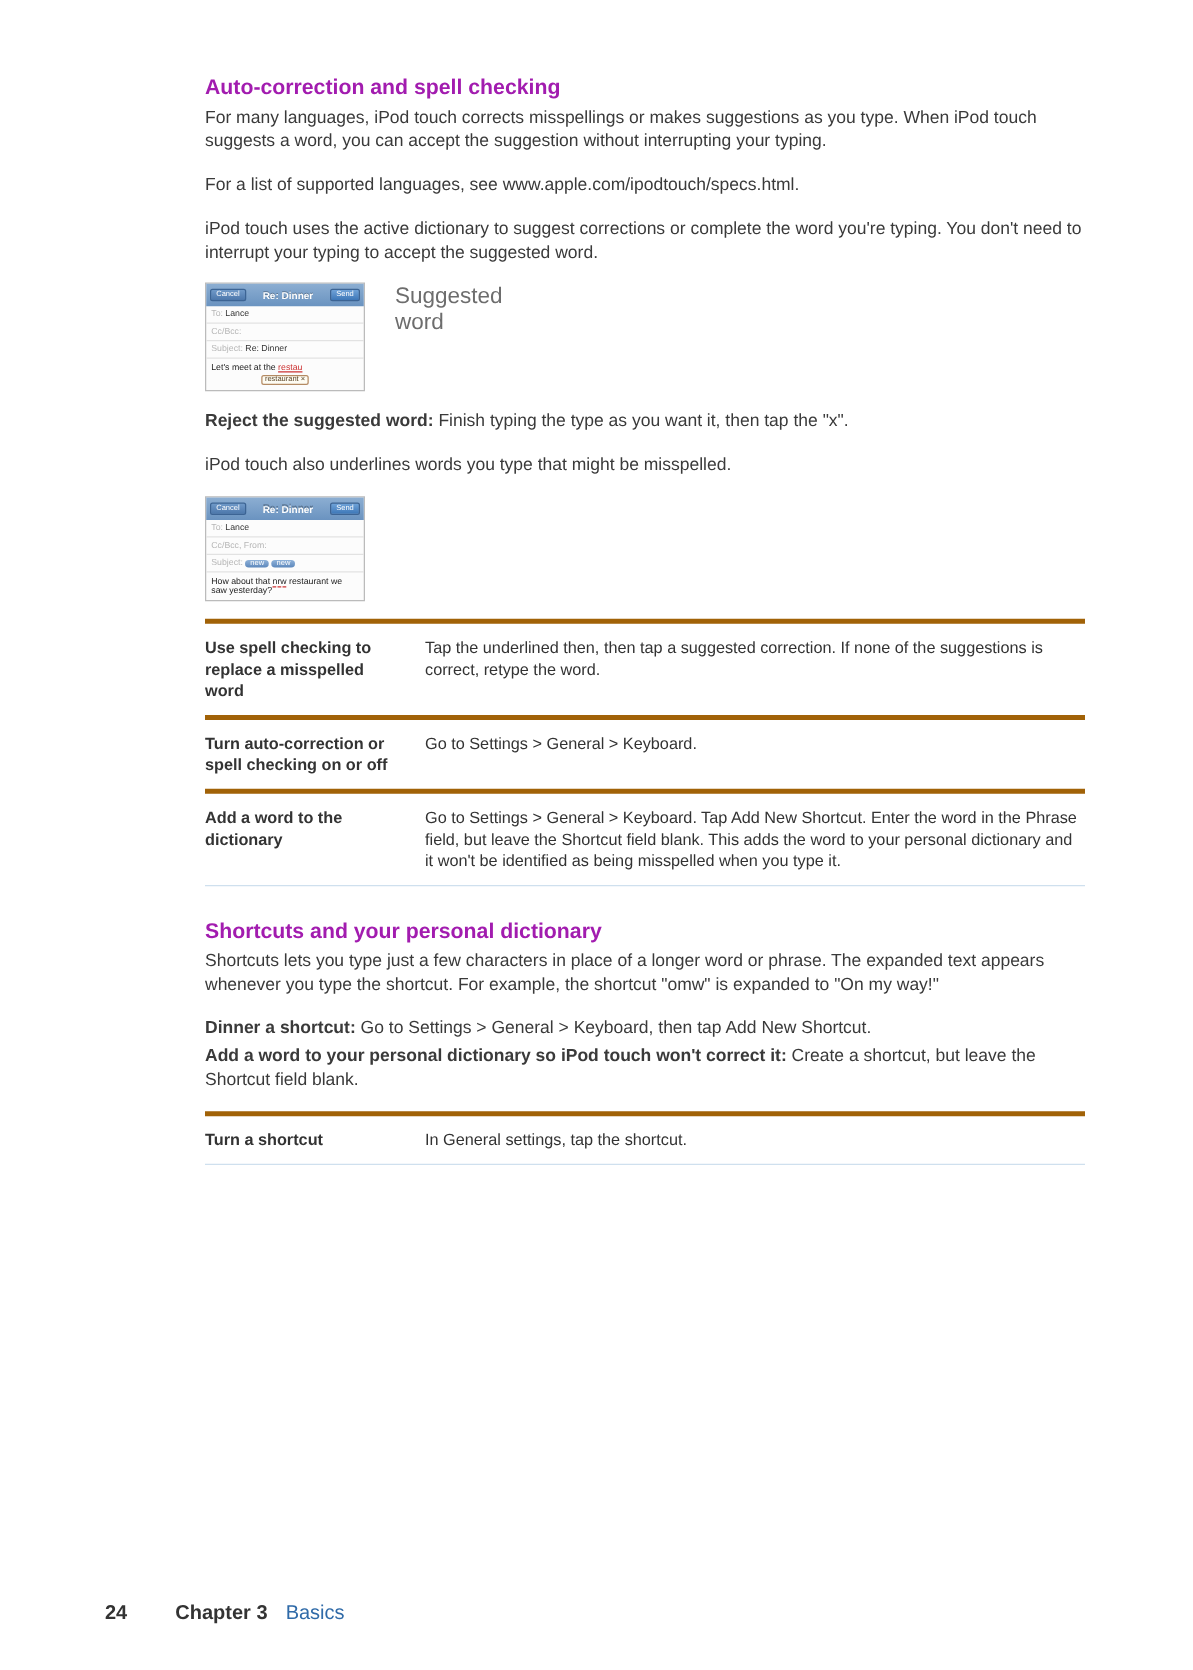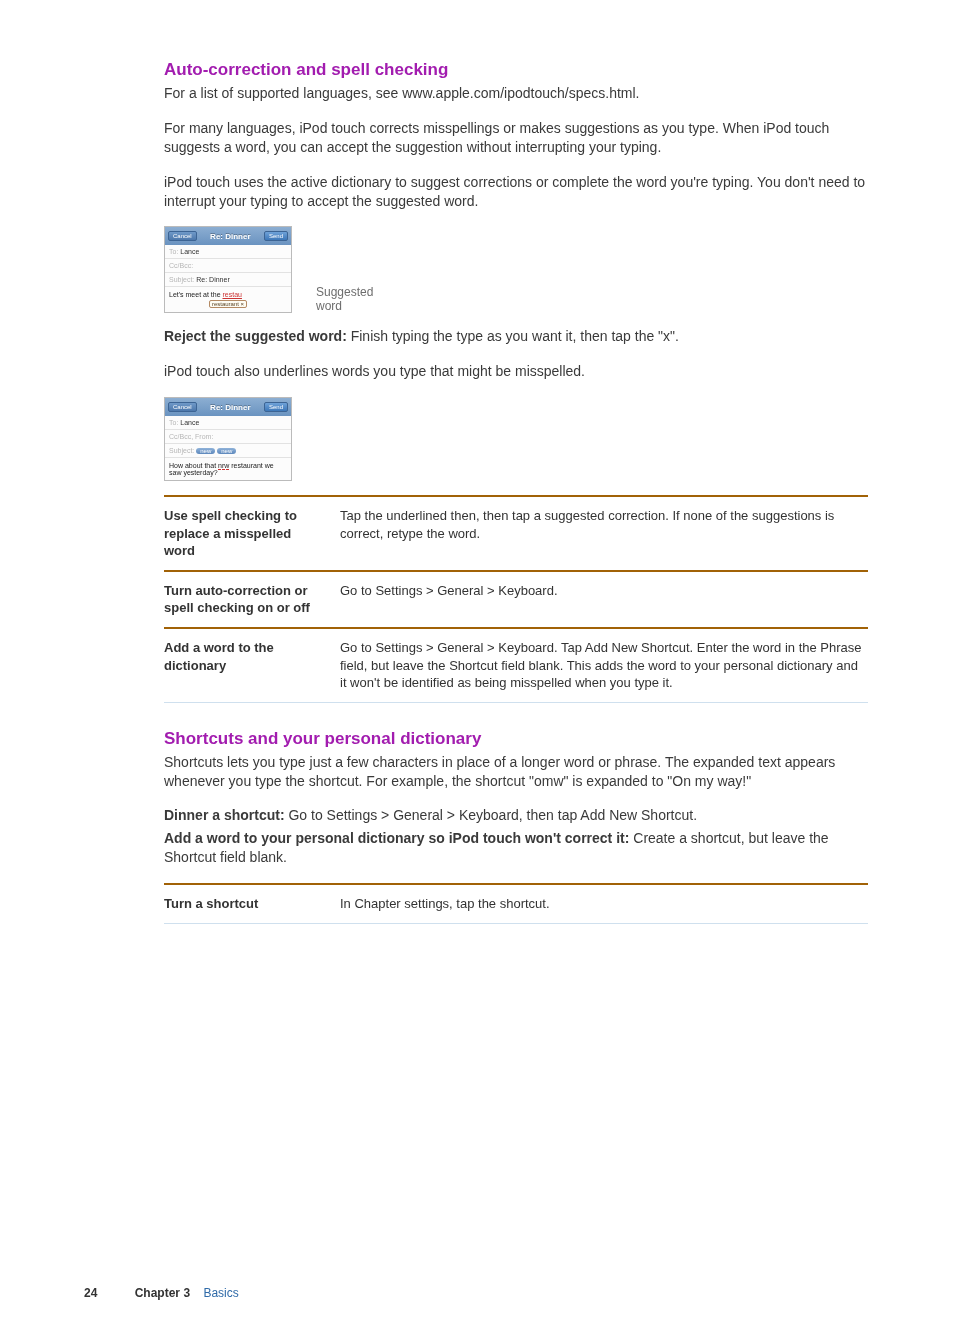--- a/index.html
+++ b/index.html
@@ -26,21 +26,21 @@
 p.body {
   margin: 0 0 16px 0;
   line-height: 1.35;
   font-size: 14px;
   color: #3a3a3a;
 }
 p.tight { margin-bottom: 4px; }
 a.textlink { color: #3a3a3a; text-decoration: none; }
 .figure-row {
   display: flex;
-  align-items: flex-end;
+  align-items: flex-start;
   margin: 6px 0 14px 0;
 }
 .phone-mock {
   width: 128px;
   border: 1px solid #bbb;
   background: #fcfcfc;
   font-size: 7px;
   color: #888;
 }
 .pm-titlebar {
@@ -91,66 +91,66 @@
 .pm-chip {
   display: inline-block;
   background: linear-gradient(#8fb2d9, #5d88bc);
   color: #fff;
   border-radius: 6px;
   padding: 0 4px;
   font-size: 6px;
   margin-right: 2px;
 }
 .callout {
-  font-size: 12px;
+  font-size: 18px;
   color: #6d6d6d;
   margin-left: 24px;
   line-height: 1.15;
 }
 table.opt {
   width: 100%;
   border-collapse: collapse;
   margin: 8px 0 26px 0;
   font-size: 13px;
 }
 table.opt td {
-  border-top: 2px solid #a16207;
+  border-top: 4px solid #a16207;
   padding: 10px 6px 10px 0;
   vertical-align: top;
   line-height: 1.35;
 }
 table.opt tr:last-child td { border-bottom: 1px solid #cfe0ee; }
 table.opt td.k {
   width: 176px;
   font-weight: 600;
   color: #333;
   padding-right: 16px;
 }
 .bold { font-weight: 600; }
 .footer {
   position: absolute;
   bottom: 36px;
   left: 84px;
-  font-size: 12px;
+  font-size: 16px;
   text-align: right;
 }
 .footer .pg { font-weight: 700; color: #333; margin-right: 34px; }
 .footer .chap { font-weight: 700; color: #333; margin-right: 10px; }
 .footer .chapname { color: #2f6aa8; }
 </style>
 </head>
 <body>
 
 <div class="page">
 
   <h2 class="section">Auto-correction and spell checking</h2>
+  <p class="body">For many languages, iPod touch corrects misspellings or makes suggestions as you type. When iPod touch suggests a word, you can accept the suggestion without interrupting your typing.</p>
   <p class="body">
     <span>For a list of supported languages, see </span><a class="textlink">www.apple.com/ipodtouch/specs.html</a><span>.</span>
   </p>
-  <p class="body">For many languages, iPod touch corrects misspellings or makes suggestions as you type. When iPod touch suggests a word, you can accept the suggestion without interrupting your typing.</p>
   <p class="body">iPod touch uses the active dictionary to suggest corrections or complete the word you're typing. You don't need to interrupt your typing to accept the suggested word.</p>
 
   <div class="figure-row">
     <div class="phone-mock">
       <div class="pm-titlebar">
         <span class="pm-btn">Cancel</span>
         <span class="pm-title">Re: Dinner</span>
         <span class="pm-btn send">Send</span>
       </div>
       <div class="pm-row"><span>To:</span> <span class="val">Lance</span></div>
@@ -216,21 +216,21 @@
     <span class="bold">Dinner a shortcut:</span><span>  Go to Settings &gt; General &gt; Keyboard, then tap Add New Shortcut.</span>
   </p>
   <p class="body">
     <span class="bold">Add a word to your personal dictionary so iPod touch won't correct it:</span><span>  Create a shortcut, but leave the Shortcut field blank.</span>
   </p>
 
   <table class="opt">
     <tbody>
         <tr>
       <td class="k">Turn a shortcut</td>
-      <td>In Chapter settings, tap the shortcut.</td>
+      <td>In General settings, tap the shortcut.</td>
     </tr>
   </tbody>
     </table>
 
 </div>
 
 <div class="footer">
   <span class="pg">24</span>
   <span class="chap">Chapter 3</span>
   <span class="chapname">Basics</span>

